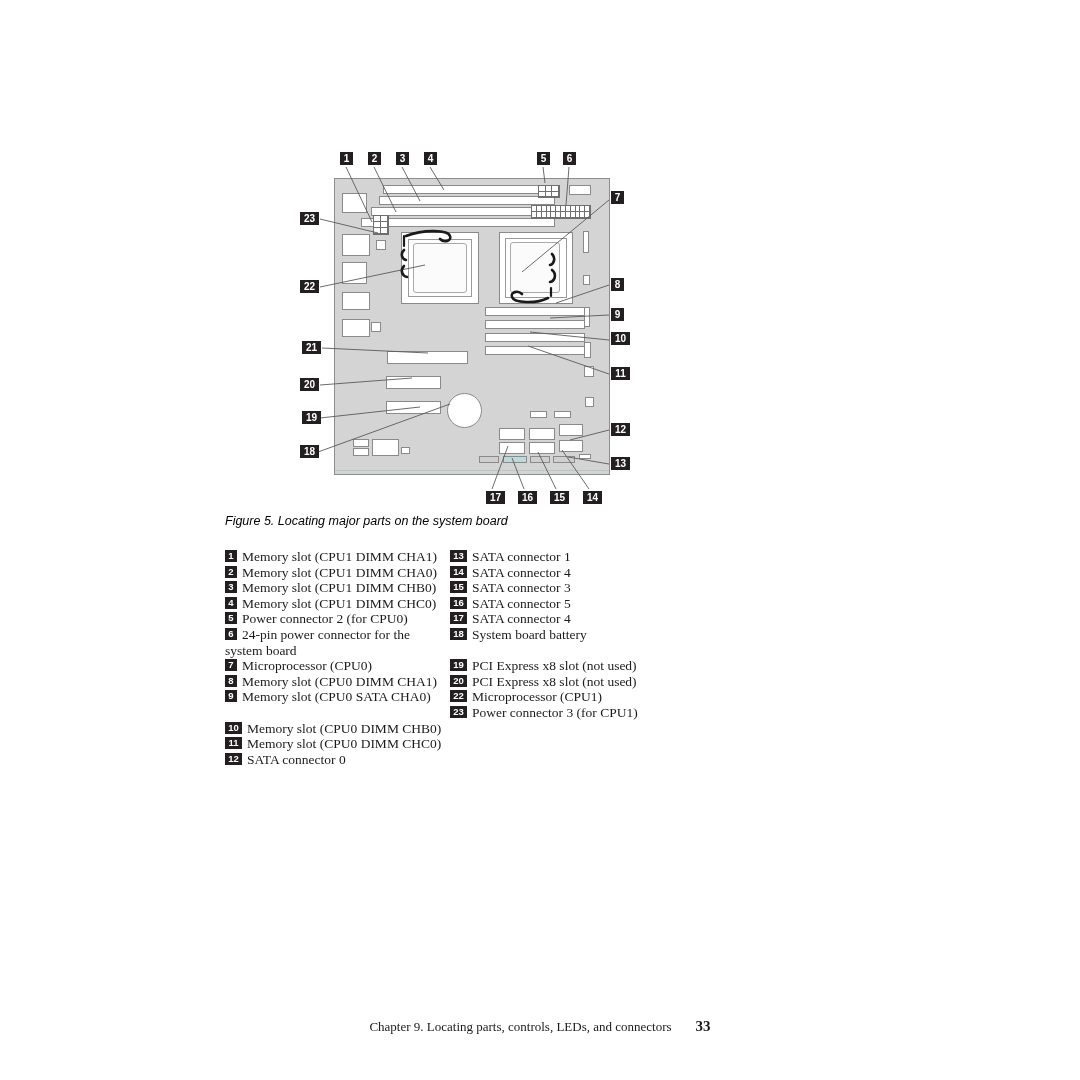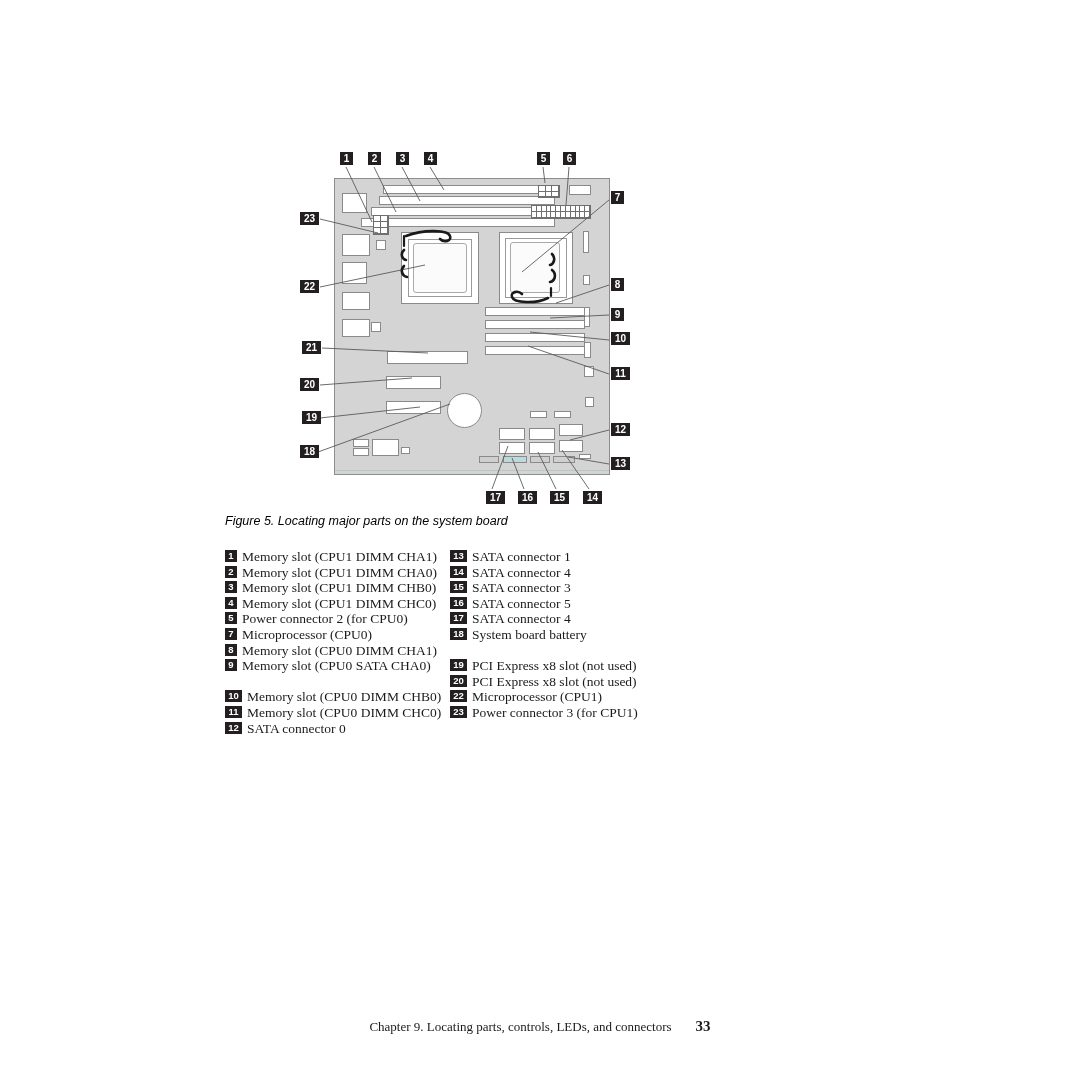--- a/index.html
+++ b/index.html
@@ -409,20 +409,21 @@
 
 <div id="figure-caption">Figure 5. Locating major parts on the system board</div>
 
 <div id="legend">
   <div class="legend-col" id="legend-col-left">
       <div class="legend-row"><span class="badge w1">1</span><span class="txt">Memory slot (CPU1 DIMM CHA1)</span></div>
       <div class="legend-row"><span class="badge w1">2</span><span class="txt">Memory slot (CPU1 DIMM CHA0)</span></div>
       <div class="legend-row"><span class="badge w1">3</span><span class="txt">Memory slot (CPU1 DIMM CHB0)</span></div>
       <div class="legend-row"><span class="badge w1">4</span><span class="txt">Memory slot (CPU1 DIMM CHC0)</span></div>
       <div class="legend-row"><span class="badge w1">5</span><span class="txt">Power connector 2 (for CPU0)</span></div>
+      <div class="legend-row"><span class="badge w1">6</span><span class="txt">24-pin power connector for the</span><span class="wrap-line">system board</span></div>
       <div class="legend-row"><span class="badge w1">7</span><span class="txt">Microprocessor (CPU0)</span></div>
       <div class="legend-row"><span class="badge w1">8</span><span class="txt">Memory slot (CPU0 DIMM CHA1)</span></div>
       <div class="legend-row"><span class="badge w1">9</span><span class="txt">Memory slot (CPU0 SATA CHA0)</span></div>
       <div class="legend-row spacer-before"><span class="badge w2">10</span><span class="txt">Memory slot (CPU0 DIMM CHB0)</span></div>
       <div class="legend-row"><span class="badge w2">11</span><span class="txt">Memory slot (CPU0 DIMM CHC0)</span></div>
       <div class="legend-row"><span class="badge w2">12</span><span class="txt">SATA connector 0</span></div>
     </div>
   <div class="legend-col" id="legend-col-right">
       <div class="legend-row"><span class="badge w2">13</span><span class="txt">SATA connector 1</span></div>
       <div class="legend-row"><span class="badge w2">14</span><span class="txt">SATA connector 4</span></div>

